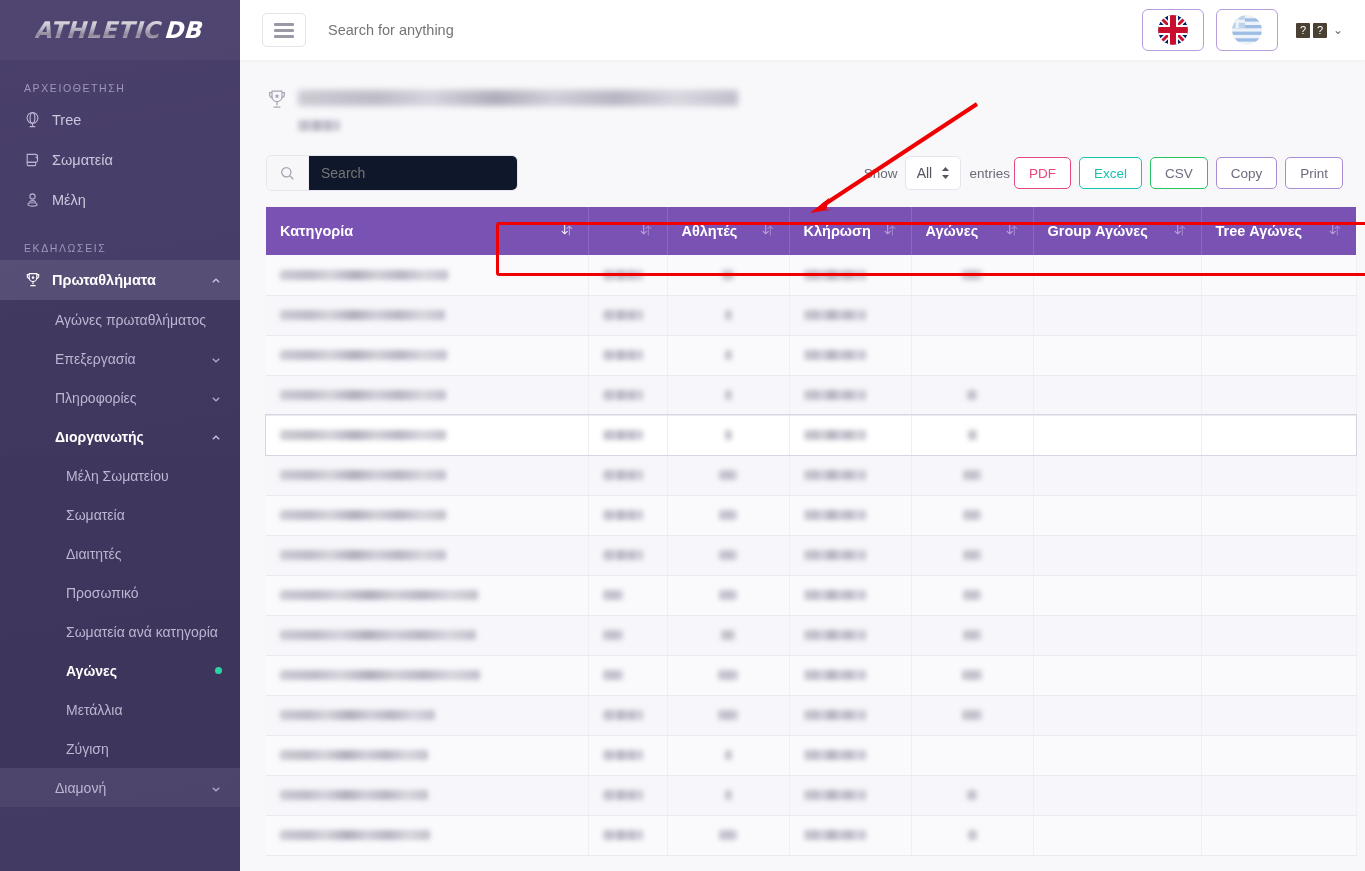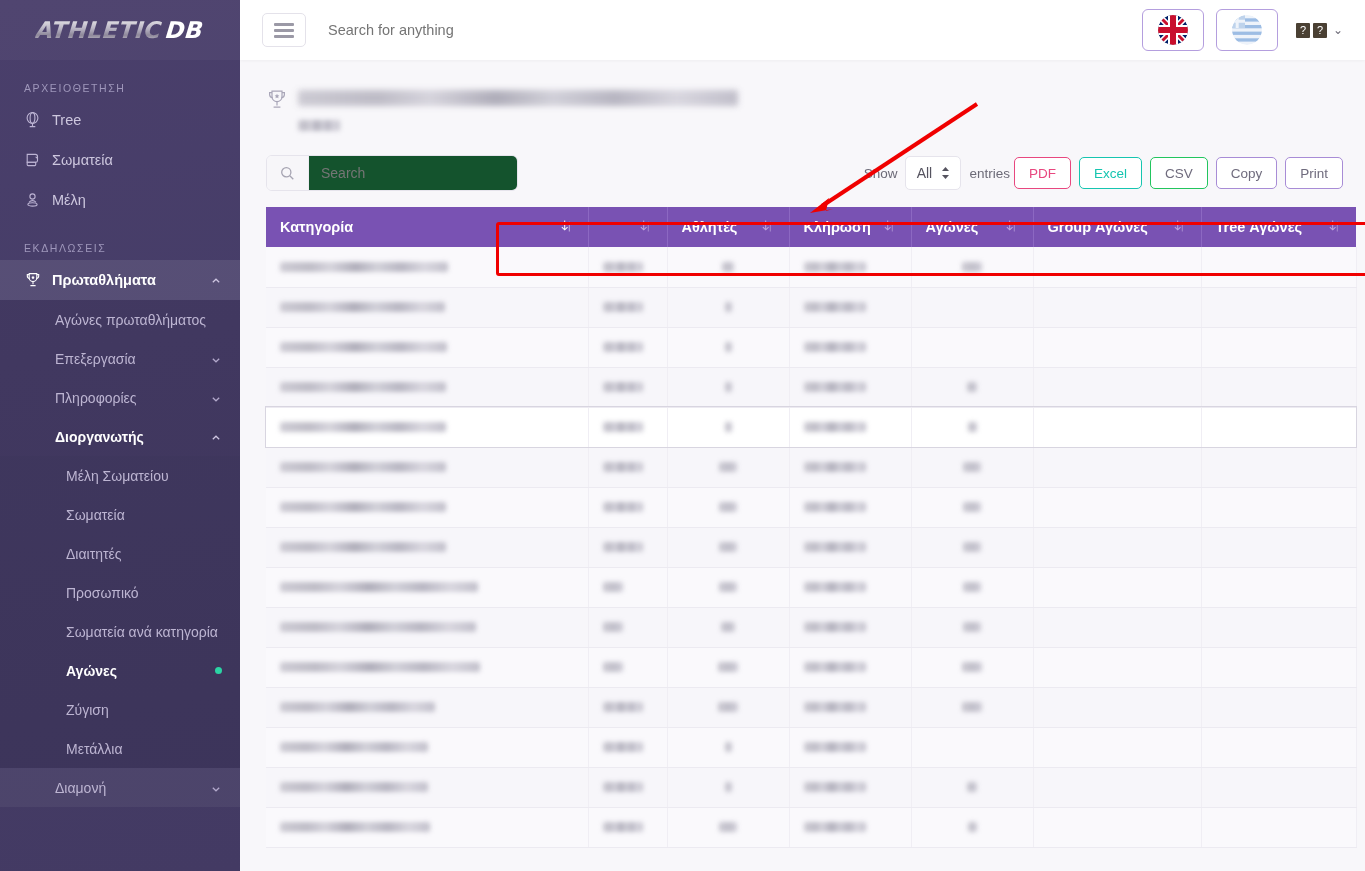--- a/index.html
+++ b/index.html
@@ -105,42 +105,42 @@
                 #cecdd6 58%,#b2b0bd 72%,#d6d4dd 86%,#bcbac6 100%);
     filter: blur(3.1px); border-radius:2px; opacity:0.92;
   }
   .title-redact { height:16px; width:440px; margin-top:4px; }
   .sub-redact { height:11px; width:42px; margin-top:14px; filter: blur(2.6px); }
 
   
   .toolbar { display:flex; align-items:center; padding: 24px 22px 0 26px; }
   .search-wrap { display:flex; height:36px; border:1px solid #e6e4ec; border-radius:6px; overflow:hidden; background:#fff;}
   .search-ico-box { width:42px; background:#f7f6f9; display:flex; align-items:center; justify-content:center; border-right:1px solid #eeecf2;}
-  .search-field { width: 208px; border:none; outline:none; font-size:14px; color:#9c9aa8; padding:0 12px; background:#14532d;}
+  .search-field { width: 208px; border:none; outline:none; font-size:14px; color:#9c9aa8; padding:0 12px; background:#0f172a;}
   .tb-right { margin-left:auto; display:flex; align-items:center; font-size:13.5px; color:#6c6a77; }
   .show-lbl { margin-right: 8px; }
   .entries-lbl { margin-left: 8px; margin-right: 4px;}
   .select-box {
     height:34px; min-width:56px; border:1px solid #e6e4ec; border-radius:5px; background:#fff;
     display:flex; align-items:center; justify-content:center; gap:9px; padding:0 9px;
     font-size:14px; color:#55535f; cursor:pointer;
   }
   .spin { display:flex; flex-direction:column; line-height:6px; font-size:8px; color:#55535f;}
   .xbtn {
     height:32px; padding: 0 14px; border-radius:5px; background:#fff;
     display:flex; align-items:center; justify-content:center;
     font-size:13.5px; cursor:pointer; margin-left: 8px;
   }
 
   
   .table-zone { padding: 0 22px 0 26px; margin-top: 16px; }
   table { width:100%; border-collapse:collapse; table-layout: fixed; }
   thead th {
     background:#7952b3; color:#fff; font-size:14.5px; font-weight:bold;
-    height:40px; text-align:left; padding:0 14px;
+    height:48px; text-align:left; padding:0 14px;
     border-right:1px solid #8c68c2; vertical-align: middle;
   }
   thead th:last-child { border-right:none; }
   th .thwrap { display:flex; align-items:center; }
   th .thlbl { flex:1; white-space:nowrap; }
   .sorticon { font-size:12px; color:#d3c3ec; letter-spacing:-2px; margin-left:6px; flex:0 0 auto;}
   .sorticon.dark { color:#f3eefb; }
   tbody td {
     height:40px; border-bottom:1px solid #eceaf1; border-right:1px solid #f0eef4;
     padding: 0 14px; vertical-align: middle;
@@ -268,24 +268,24 @@
         <span class="lbl">Προσωπικό</span>
       </div>
       <div class="sub-item lvl3">
         <span class="lbl">Σωματεία ανά κατηγορία</span>
       </div>
       <div class="sub-item lvl3 strong">
         <span class="lbl">Αγώνες</span>
         <span class="dot"></span>
       </div>
       <div class="sub-item lvl3">
+        <span class="lbl">Μετάλλια</span>
+      </div>
+      <div class="sub-item lvl3">
         <span class="lbl">Ζύγιση</span>
-      </div>
-      <div class="sub-item lvl3">
-        <span class="lbl">Μετάλλια</span>
       </div>
     </div>
 
     <div class="sub-item bottom-row">
       <span class="lbl">Διαμονή</span>
       <span class="chev">
         <svg width="12" height="12" viewBox="0 0 12 12" fill="none" stroke="#b3a9cc" stroke-width="1.2">
             <path d="M2.8 4.7L6 7.8l3.2-3.1"></path>
           </svg>
       </span>

